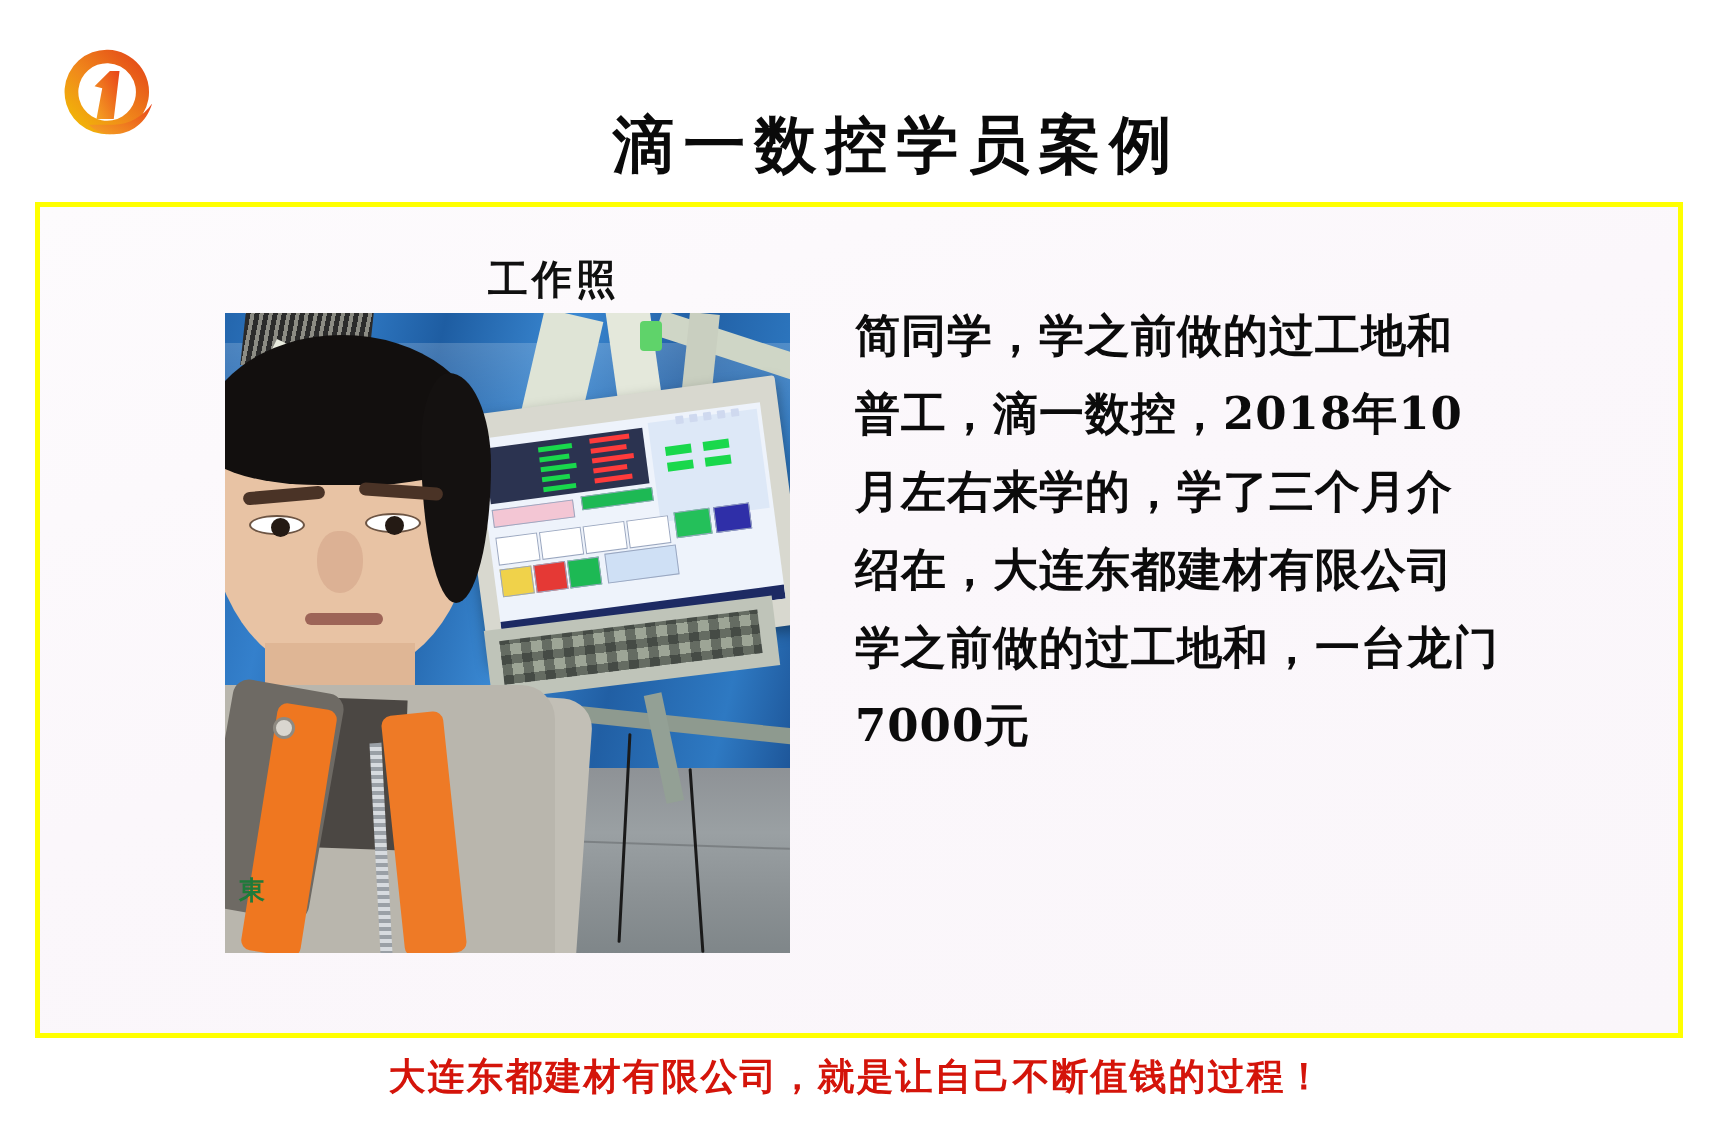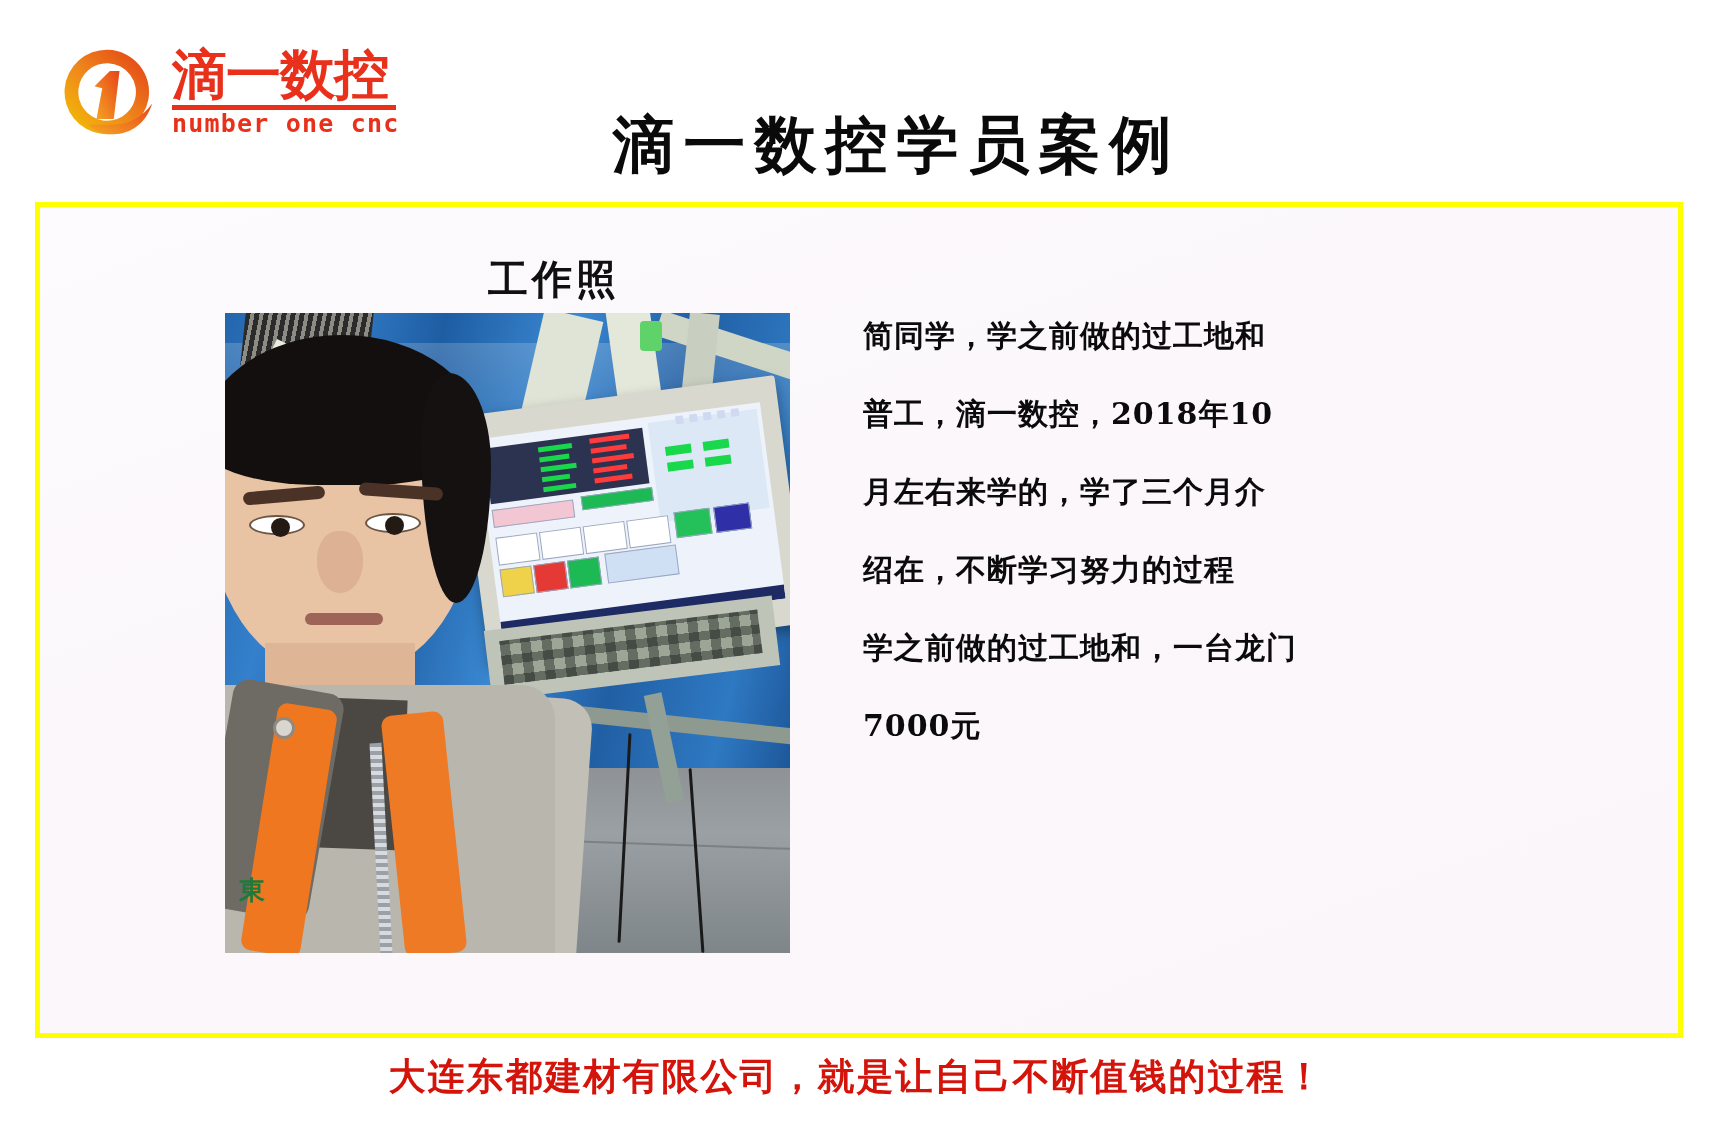--- a/index.html
+++ b/index.html
@@ -143,22 +143,22 @@
     transform:rotate(-3deg);}
   .snap{left:48px;top:404px;width:22px;height:22px;border-radius:50%;
     background:#d9d6cf;border:3px solid #8e8a82;box-sizing:border-box;}
   .logo-patch{left:14px;top:560px;width:34px;height:40px;color:#1f7a3a;
     font-size:26px;font-weight:bold;font-family:"DejaVu Sans",sans-serif;}
 
   
   .copy{
     position:absolute;left:815px;top:90px;width:760px;
     font-family:"DejaVu Serif","Liberation Serif",serif;
-    font-size:30px;font-weight:bold;color:#0b0b0b;
-    line-height:78px;letter-spacing:1px;margin-left:8px;
+    font-size:45px;font-weight:bold;color:#0b0b0b;
+    line-height:78px;letter-spacing:1px;
   }
   .copy p{margin:0;white-space:pre-wrap;}
 
   
   .footer{
     position:absolute;left:0;top:1052px;width:1713px;text-align:center;
     font-family:"DejaVu Serif","Liberation Serif",serif;
     font-size:37px;font-weight:bold;color:#d4140a;letter-spacing:2px;
     white-space:nowrap;
   }
@@ -178,25 +178,20 @@
         </linearGradient>
         <linearGradient id="g1" x1="0" y1="1" x2="1" y2="0">
           <stop offset="0%" stop-color="#f5a623"></stop>
           <stop offset="100%" stop-color="#e8431a"></stop>
         </linearGradient>
       </defs>
       <path d="M50 6 A44 44 0 1 0 92 58 L78 58 A30 30 0 1 1 50 20 A30 30 0 0 1 78 58 L92 58 A44 44 0 0 0 50 6 Z" fill="url(#gq)"></path>
       <path d="M56 84 C72 84 86 76 96 62 C90 82 74 94 56 94 C44 94 36 90 30 84 Z" fill="url(#g1)"></path>
       <path d="M52 28 L36 44 L44 46 L38 78 L56 78 L62 28 Z" fill="url(#g1)"></path>
     </svg>
-    <div class="logo-text">
-      <div class="logo-cn">滴一数控</div>
-      <div class="logo-rule"></div>
-      <div class="logo-en">number one cnc</div>
-    </div>
   </div>
 
   <div class="page-title">滴一数控学员案例</div>
 </div>
 
 <div class="card">
 
   <div class="photo-label">工作照</div>
 
   <div class="photo">
@@ -288,19 +283,19 @@
     <div class="ph orange-r"></div>
     <div class="ph zipper"></div>
     <div class="ph snap"></div>
     <div class="ph logo-patch">東</div>
   </div>
 
   <div class="copy">
     <p>简同学，学之前做的过工地和</p>
     <p>普工，滴一数控，2018年10</p>
     <p>月左右来学的，学了三个月介</p>
-    <p>绍在，不断学习努力的过程</p>
+    <p>绍在，大连东都建材有限公司</p>
     <p>学之前做的过工地和，一台龙门</p>
     <p>7000元</p>
   </div>
 </div>
 
 <div class="footer">大连东都建材有限公司，就是让自己不断值钱的过程！</div>
 
 </body></html>

